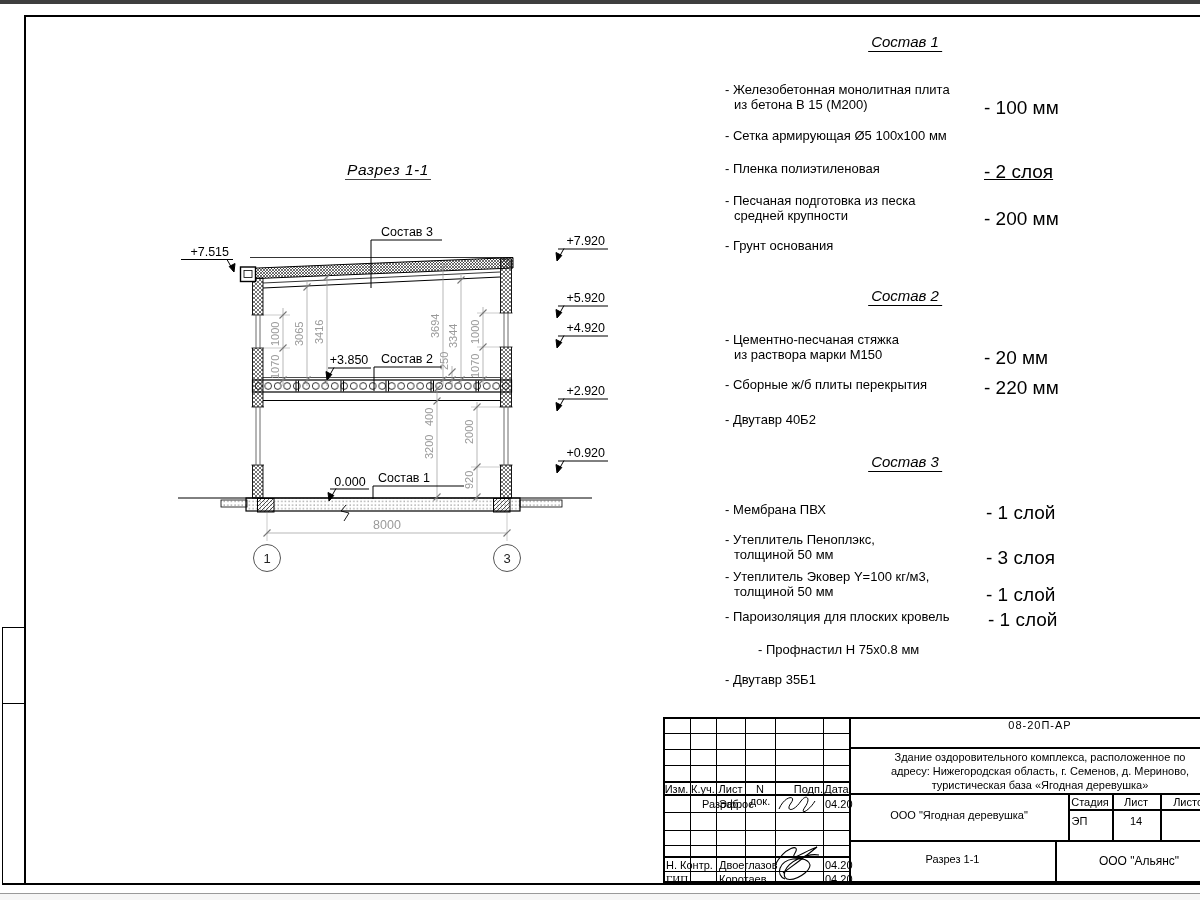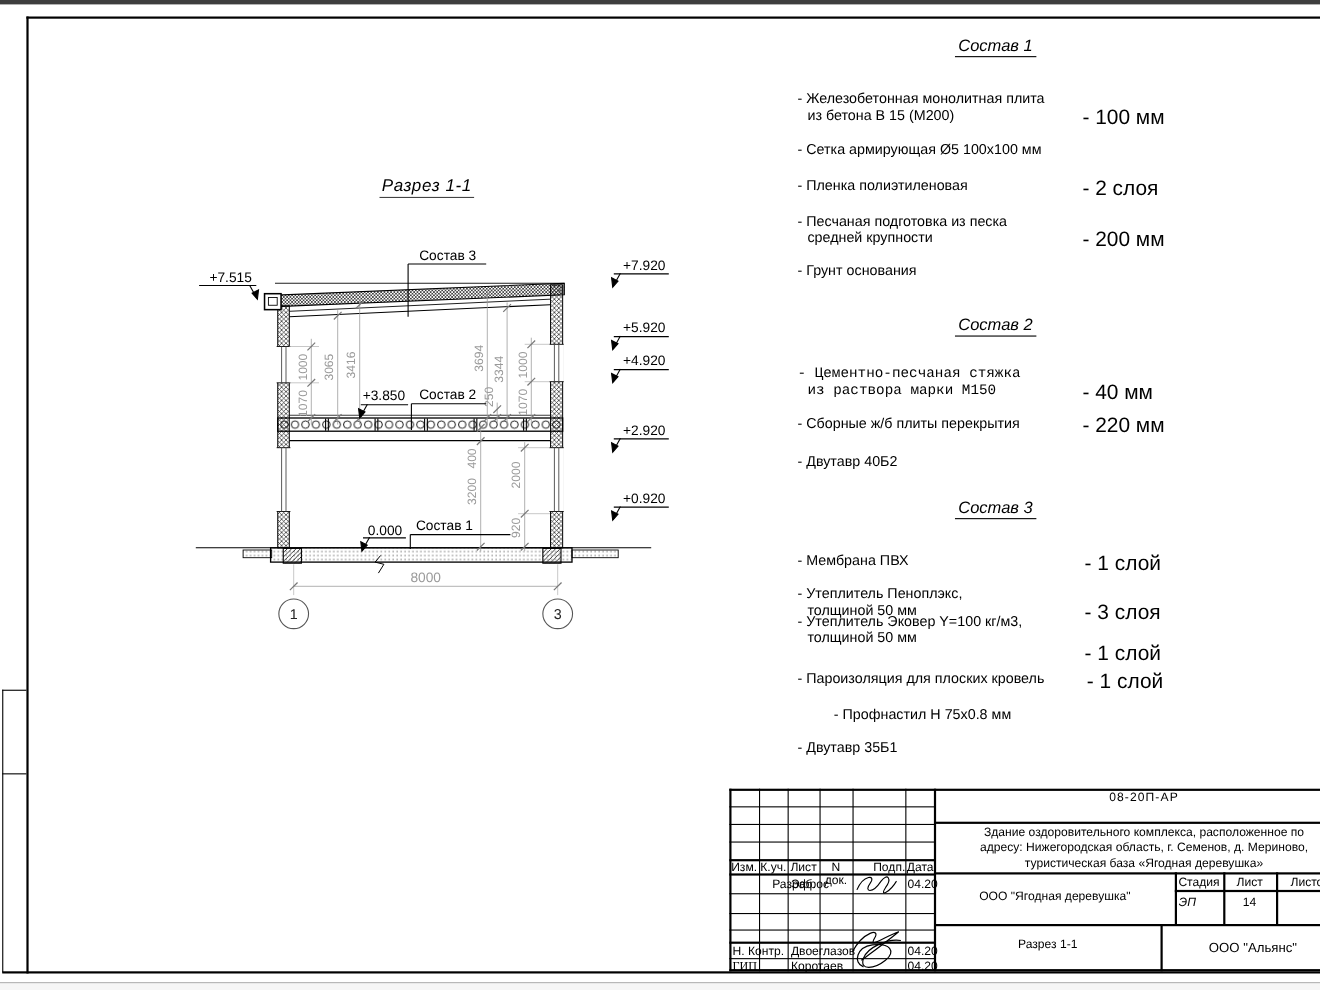--- a/index.html
+++ b/index.html
@@ -292,55 +292,55 @@
   <div>- Железобетонная  монолитная плита</div>
   <div class="l2">из бетона В 15 (М200)</div>
 </div>
 <div class="abs comp-val" style="left:984px;top:97px;">- 100 мм</div>
 <div class="abs comp-item nowrap" style="left:725px;top:128px;">
   <div>- Сетка армирующая Ø5 100х100 мм</div>
 </div>
 <div class="abs comp-item nowrap" style="left:725px;top:161px;">
   <div>- Пленка полиэтиленовая</div>
 </div>
-<div class="abs comp-val" style="left:984px;top:161px;">-  2 слоя</div>
+<div class="abs comp-val" style="left:984px;top:161px;text-decoration:underline;">-  2 слоя</div>
 <div class="abs comp-item nowrap" style="left:725px;top:193px;">
   <div>- Песчаная подготовка из песка</div>
   <div class="l2">средней крупности</div>
 </div>
 <div class="abs comp-val" style="left:984px;top:208px;">- 200 мм</div>
 <div class="abs comp-item nowrap" style="left:725px;top:238px;">
   <div>- Грунт основания</div>
 </div>
 
 <div class="abs comp-title" style="left:905px;top:287px;"><span>Состав 2</span></div>
-<div class="abs comp-item nowrap" style="left:725px;top:332px;font-family:Liberation Mono, monospace;">
+<div class="abs comp-item nowrap" style="left:725px;top:332px;">
   <div>- Цементно-песчаная стяжка</div>
   <div class="l2">из раствора марки М150</div>
 </div>
-<div class="abs comp-val" style="left:984px;top:347px;">- 40 мм</div>
+<div class="abs comp-val" style="left:984px;top:347px;">- 20 мм</div>
 <div class="abs comp-item nowrap" style="left:725px;top:377px;">
   <div>- Сборные ж/б плиты перекрытия</div>
 </div>
 <div class="abs comp-val" style="left:984px;top:377px;">- 220 мм</div>
 <div class="abs comp-item nowrap" style="left:725px;top:412px;">
   <div>- Двутавр 40Б2</div>
 </div>
 
 <div class="abs comp-title" style="left:905px;top:453px;"><span>Состав 3</span></div>
 <div class="abs comp-item nowrap" style="left:725px;top:502px;">
   <div>- Мембрана ПВХ</div>
 </div>
 <div class="abs comp-val" style="left:986px;top:502px;">- 1 слой</div>
 <div class="abs comp-item nowrap" style="left:725px;top:532px;">
   <div>- Утеплитель Пеноплэкс,</div>
   <div class="l2">толщиной 50 мм</div>
 </div>
 <div class="abs comp-val" style="left:986px;top:547px;">- 3 слоя</div>
-<div class="abs comp-item nowrap" style="left:725px;top:557px;">
+<div class="abs comp-item nowrap" style="left:725px;top:569px;">
   <div>- Утеплитель Эковер Y=100 кг/м3,</div>
   <div class="l2">толщиной 50 мм</div>
 </div>
 <div class="abs comp-val" style="left:986px;top:584px;">- 1 слой</div>
 <div class="abs comp-item nowrap" style="left:725px;top:609px;">
   <div>- Пароизоляция для плоских кровель</div>
 </div>
 <div class="abs comp-val" style="left:988px;top:609px;">- 1 слой</div>
 <div class="abs comp-item nowrap" style="left:758px;top:642px;">
   <div>- Профнастил Н 75х0.8 мм</div>
@@ -411,18 +411,18 @@
 
   <div class="cell ctr tb-big" style="left:187px;top:2px;width:380px;">08-20П-АР</div>
   <div class="cell ctr tb-desc nowrap" style="left:187px;top:33px;width:380px;">Здание оздоровительного комплекса, расположенное по</div>
   <div class="cell ctr tb-desc nowrap" style="left:187px;top:47px;width:380px;">адресу: Нижегородская область, г. Семенов, д. Мериново,</div>
   <div class="cell ctr tb-desc nowrap" style="left:187px;top:61px;width:380px;">туристическая база «Ягодная деревушка»</div>
 
   <div class="cell ctr tb-mid" style="left:187px;top:92px;width:218px;">ООО "Ягодная деревушка"</div>
   <div class="cell ctr" style="left:405px;top:79px;width:44px;">Стадия</div>
   <div class="cell ctr" style="left:449px;top:79px;width:48px;">Лист</div>
   <div class="cell ctr" style="left:497px;top:79px;width:62px;">Листов</div>
-  <div class="cell ctr tb-stage" style="left:405px;top:98px;width:23px;font-style:italic;">ЭП</div>
+  <div class="cell ctr tb-stage" style="left:405px;top:98px;width:23px;">ЭП</div>
   <div class="cell ctr tb-stage" style="left:449px;top:98px;width:48px;">14</div>
 
   <div class="cell ctr tb-mid" style="left:187px;top:136px;width:205px;">Разрез 1-1</div>
   <div class="cell ctr" style="left:392px;top:137px;width:168px;font-size:12px;">ООО "Альянс"</div>
 </div>
 
 </body></html>

